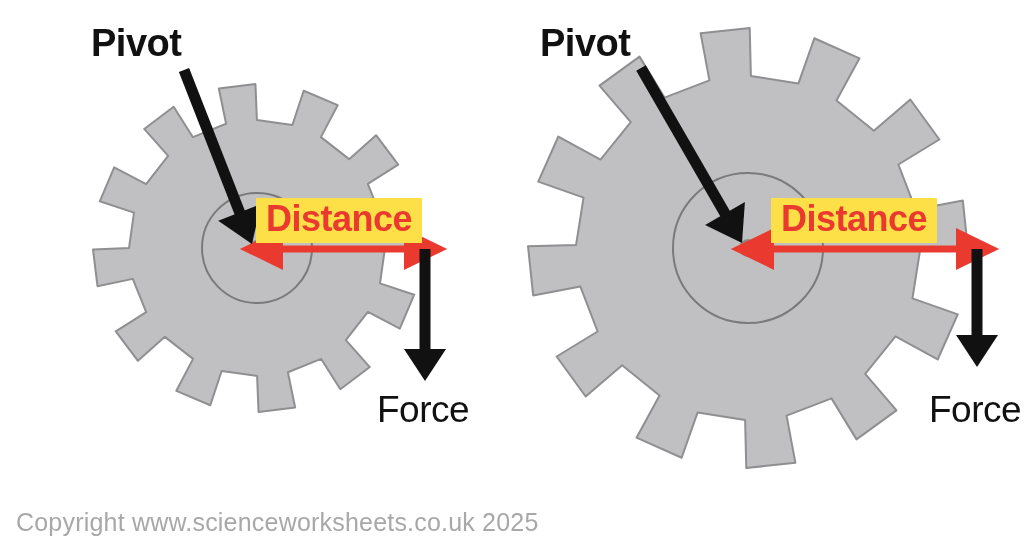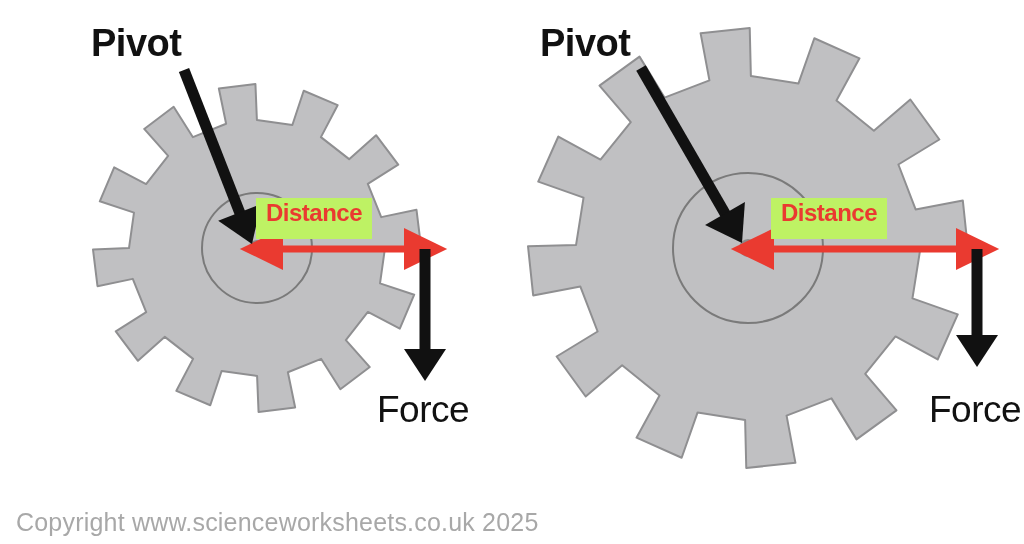--- a/index.html
+++ b/index.html
@@ -39,24 +39,24 @@
     letter-spacing: -0.5px;
   }
   .lbl-force {
     font-weight: normal;
     color: #111111;
     font-size: 37px;
     letter-spacing: -0.5px;
   }
   .lbl-distance {
     font-weight: bold;
-    font-size: 24px;
+    font-size: 36px;
     letter-spacing: -0.5px;
-    background: #bef264;
-    padding: 3px 10px 14px 10px;
+    background: #fde047;
+    padding: 3px 10px 6px 10px;
   }
   .copyright {
     position: absolute;
     left: 0;
     top: 508px;
     width: 1024px;
     text-align: left;
     font-size: 25px;
     color: #a8a8a8;
     letter-spacing: 0.2px;

